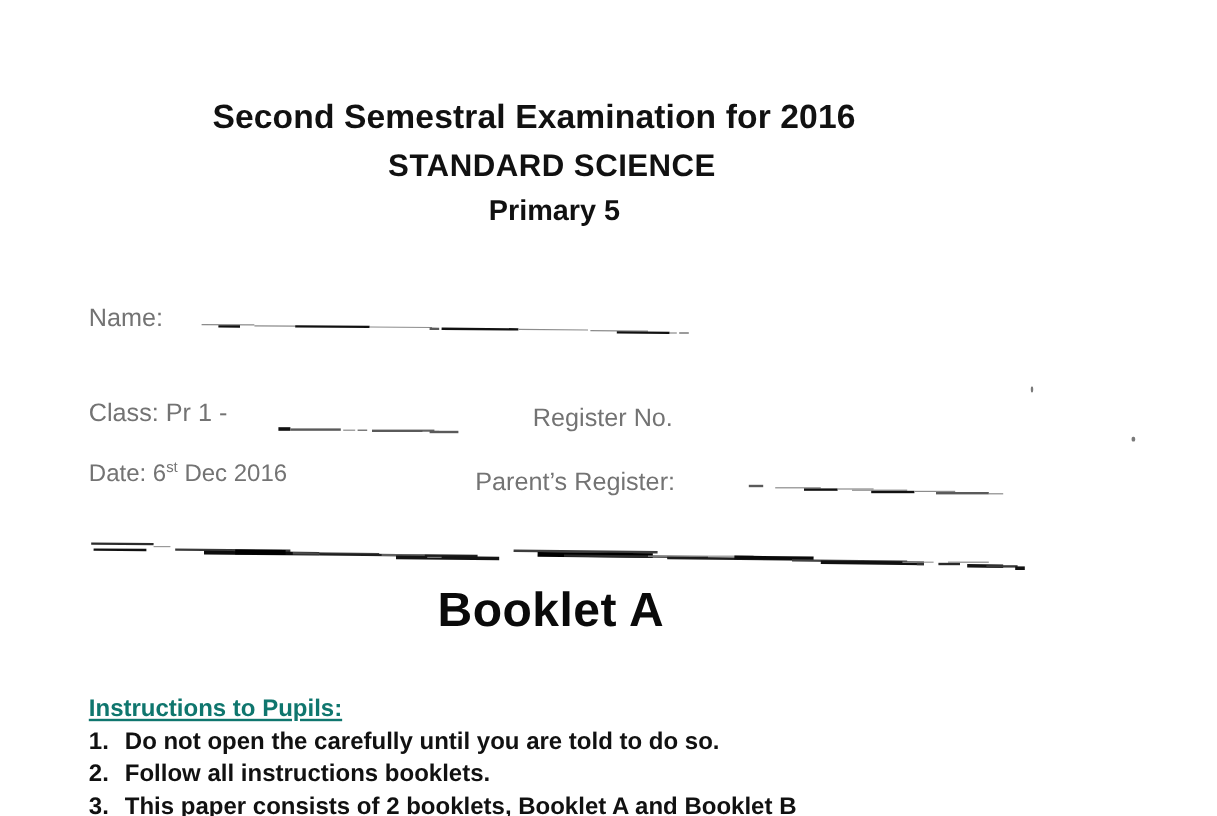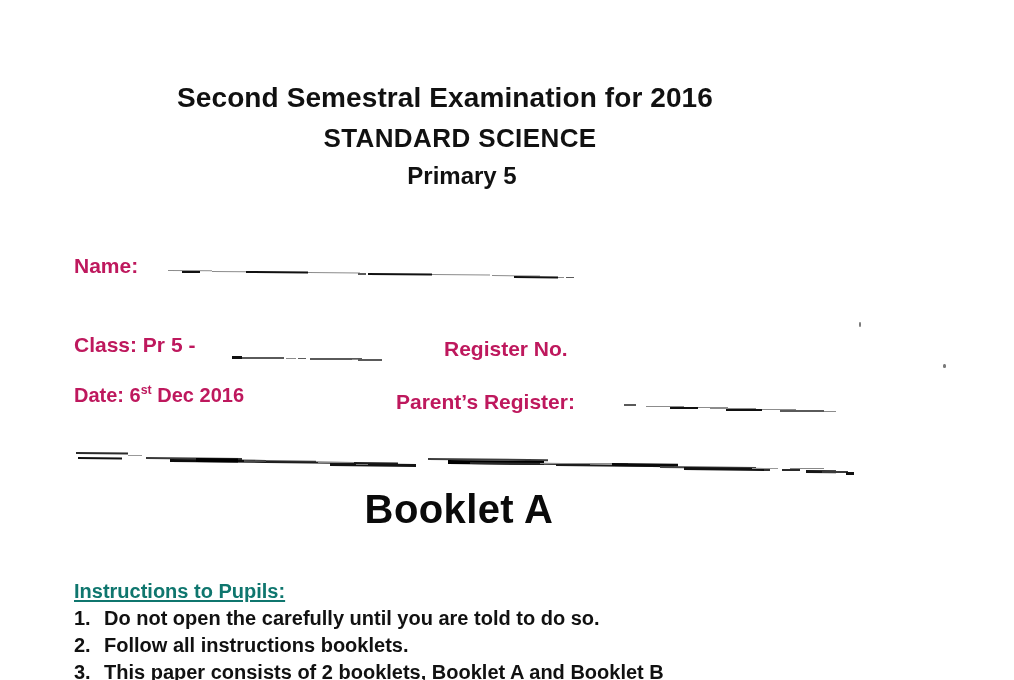--- a/index.html
+++ b/index.html
@@ -44,22 +44,22 @@
   #title-line3 {
     top: 162px;
     left: -45px;
     font-size: 24px;
   }
 
   
   .fld {
     position: absolute;
     font-size: 21px;
-    font-weight: bold;
-    color: #be185d;
+    font-weight: normal;
+    color: #737373;
     white-space: nowrap;
   }
   #label-name      { left: 74px;  top: 254px; }
   #label-class     { left: 74px;  top: 333px; }
   #label-register  { left: 399px; top: 337px; margin-left: 45px; }
   #label-duration  { left: 625px; top: 341px; font-size: 20px; }
   #label-date      { left: 74px;  top: 384px; font-size: 20px; }
   #label-parent    { left: 396px; top: 390px; }
 
   .sup {
@@ -156,21 +156,21 @@
     <div class="rule faint" style="left:308px; top:272px; width:52px;  height:1px; transform:rotate(0.45deg);"></div>
     <div class="rule mid" style="left:358px; top:273px; width:8px;   height:2px; transform:rotate(0.45deg);"></div>
     <div class="rule heavy" style="left:368px; top:273px; width:64px;  height:2px; transform:rotate(0.45deg);"></div>
     <div class="rule faint" style="left:432px; top:274px; width:58px;  height:1px; transform:rotate(0.50deg);"></div>
     <div class="rule faint" style="left:492px; top:275px; width:48px;  height:1px; transform:rotate(0.50deg);"></div>
     <div class="rule heavy" style="left:514px; top:276px; width:44px;  height:2px; transform:rotate(0.50deg);"></div>
     <div class="rule faint" style="left:558px; top:277px; width:6px;   height:1px;"></div>
     <div class="rule mid" style="left:566px; top:277px; width:8px;   height:1px;"></div>
   </div>
 
-  <div class="fld" id="label-class">Class:  Pr 5 -</div>
+  <div class="fld" id="label-class">Class:  Pr 1 -</div>
 
   <div>
     <div class="rule heavy" style="left:232px; top:356px; width:10px; height:3px;"></div>
     <div class="rule mid" style="left:242px; top:357px; width:42px; height:2px;"></div>
     <div class="rule faint" style="left:286px; top:358px; width:10px; height:1px;"></div>
     <div class="rule mid" style="left:298px; top:358px; width:8px;  height:1px;"></div>
     <div class="rule mid" style="left:310px; top:358px; width:52px; height:2px;"></div>
     <div class="rule faint" style="left:352px; top:359px; width:14px; height:1px;"></div>
     <div class="rule mid" style="left:358px; top:359px; width:24px; height:2px;"></div>
   </div>

